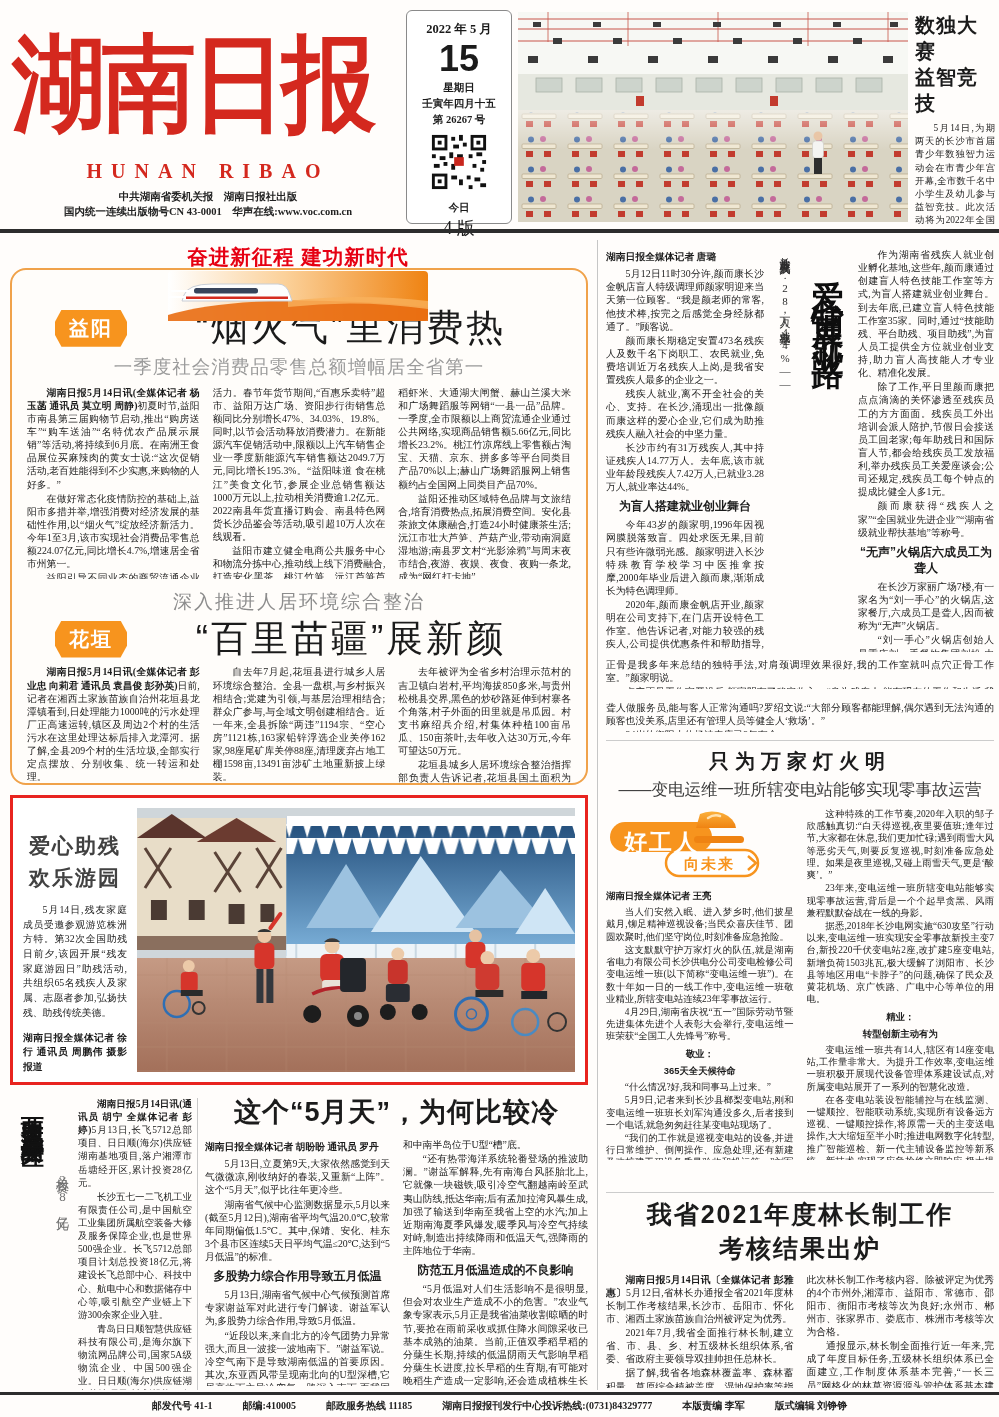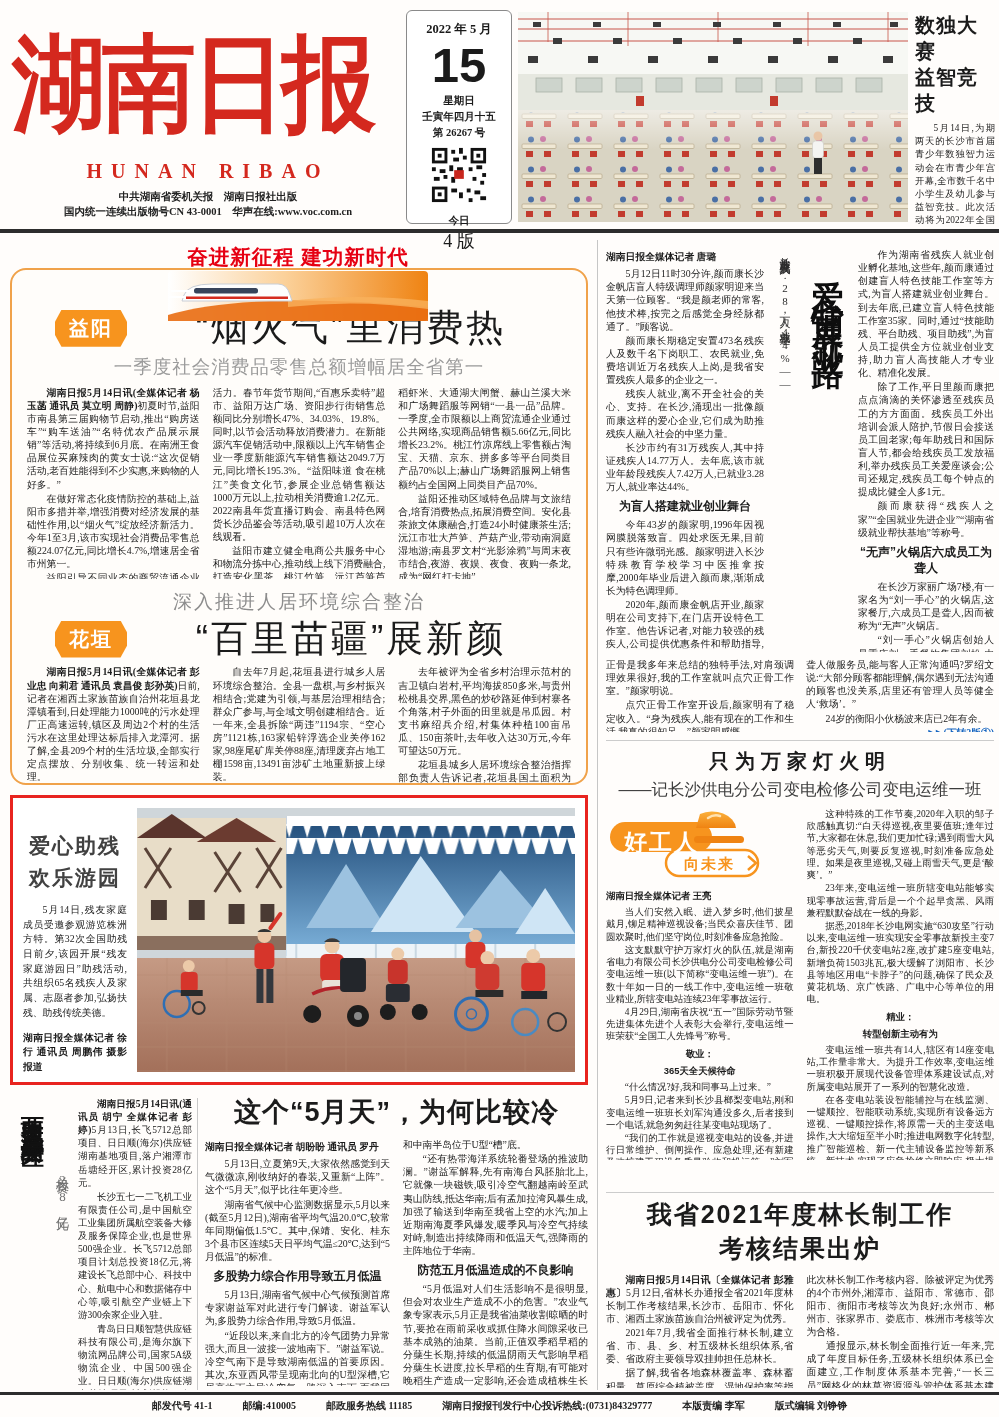--- a/index.html
+++ b/index.html
@@ -11,21 +11,21 @@
   .mast-title{left:12px;top:14px;width:392px;height:148px;font-size:94px;line-height:1.35;font-weight:900;
               color:#d4281e;font-family:"Liberation Serif","DejaVu Serif",serif;letter-spacing:-4px;
               transform:scaleY(1.12);transform-origin:top left;white-space:nowrap;}
   .mast-pinyin{left:12px;top:160px;width:392px;text-align:center;color:#d4281e;font-weight:bold;
                font-size:20px;letter-spacing:9px;font-family:"Liberation Serif",serif;}
   .mast-l1{left:12px;top:190px;width:392px;text-align:center;font-size:10.5px;font-weight:bold;color:#222;}
   .mast-l2{left:12px;top:205px;width:392px;text-align:center;font-size:10.5px;font-weight:bold;color:#222;}
   .date-box{left:406px;top:10px;width:104px;height:212px;border:1.5px solid #8a8a8a;border-radius:6px;
             display:flex;flex-direction:column;align-items:center;background:#fff;}
   .db-date{font-size:12.5px;font-weight:bold;margin-top:10px;}
-  .db-day{font-size:49px;font-weight:700;line-height:1.05;margin-top:2px;font-family:"Liberation Sans",sans-serif;}
+  .db-day{font-size:36px;font-weight:700;line-height:1.05;margin-top:2px;font-family:"Liberation Sans",sans-serif;}
   .db-week{font-size:10.5px;font-weight:bold;margin-top:3px;}
   .db-lunar{font-size:10.5px;font-weight:bold;margin-top:2px;}
   .db-issue{font-size:10.5px;font-weight:bold;margin-top:2px;}
   .db-qr{margin-top:6px;}
   .db-today{font-size:10.5px;font-weight:bold;margin-top:6px;}
   .db-pages{font-size:18px;margin-top:1px;}
   .top-photo{left:518px;top:12px;width:390px;height:210px;}
   .sudoku{left:915px;top:12px;width:80px;height:212px;overflow:hidden;}
   .sudoku-h{font-size:20px;line-height:1.3;letter-spacing:1px;white-space:pre-line;}
   .sudoku .para{font-size:9.3px;line-height:1.42;}
@@ -78,21 +78,21 @@
   
   .vdiv2{left:597px;top:240px;width:1px;height:1150px;background:#c6c6c6;}
   .dis-art{left:606px;top:248px;width:388px;height:486px;overflow:hidden;}
   .dis-row1{display:flex;gap:8px;height:404px;overflow:hidden;}
   .dis-colA{width:158px;overflow:hidden;}
   .dis-strip{width:78px;display:flex;}
   .dis-vsub{width:20px;font-size:11px;color:#2b2b2b;letter-spacing:1px;}
   .dis-vhead{flex:1;font-size:32px;font-weight:900;letter-spacing:13px;color:#0e0e0e;
              font-family:"Liberation Serif",serif;padding-top:6px;}
   .dis-colB{flex:1;overflow:hidden;}
-  .dis-row2{display:flex;gap:12px;height:74px;margin-top:6px;overflow:hidden;}
+  .dis-row2{display:flex;gap:12px;height:74px;margin-top:6px;overflow:hidden;flex-direction:column;}
   .dis-row2 .col{flex:1;}
   .hr1{left:606px;top:740px;width:388px;height:1px;background:#cccccc;}
   .power-art{left:606px;top:748px;width:388px;height:440px;overflow:hidden;}
   .power-h{text-align:center;font-size:20px;letter-spacing:6px;}
   .power-dek{text-align:center;font-size:16.5px;color:#3c3c3c;margin-top:4px;font-family:"Liberation Sans",sans-serif;}
   .power-cols{height:352px;margin-top:7px;}
   .power-cols .para{font-size:9.4px;line-height:1.3;}
   .gw-badge{position:relative;width:152px;height:74px;margin:2px 0 6px 2px;}
   .gw-t1{position:absolute;left:16px;top:17px;color:#fff;font-weight:900;font-size:23px;letter-spacing:2px;
          font-family:"Liberation Sans",sans-serif;z-index:2;}
@@ -485,21 +485,21 @@
           <div class="para">24岁的衡阳小伙杨波来店已2年有余。</div>
           <div class="para jump">▶▶(下转2版①)</div>
         </div>
     </div>
   </div>
 
   <div class="abs hr1"></div>
 
   <div class="abs power-art">
     <div class="power-h sans" style="font-weight:900">只为万家灯火明</div>
-    <div class="power-dek">——记长沙供电分公司变电检修公司变电运维一班</div>
+    <div class="power-dek">——变电运维一班所辖变电站能够实现零事故运营</div>
     <div class="cols power-cols">
       <div class="col">
         <div class="gw-badge">
           <span class="gw-t1">好工人</span>
           <span class="gw-t2">向未来</span>
           <svg width="152" height="74" viewBox="0 0 152 74">
             <defs>
                 <linearGradient id="hat" x1="0" y1="0" x2="0" y2="1">
                   <stop offset="0" stop-color="#fbb03b"></stop>
                   <stop offset="1" stop-color="#ef8312"></stop>

